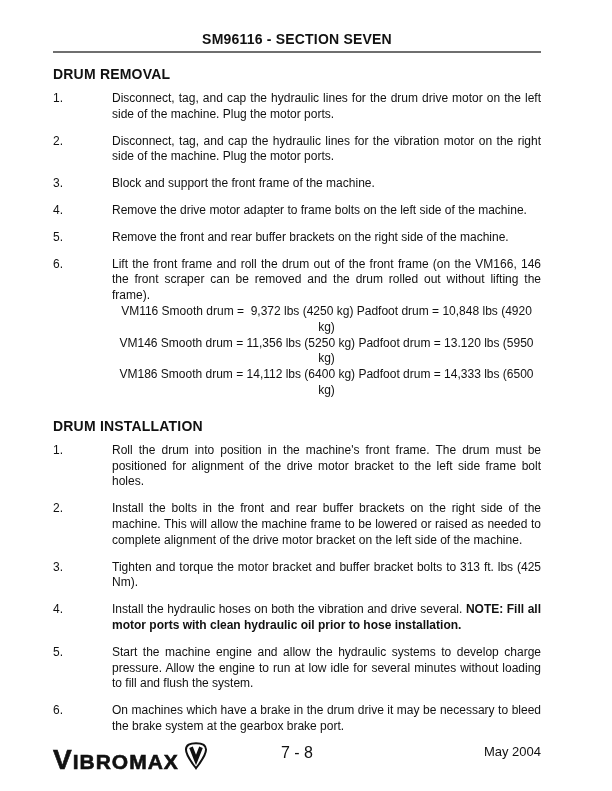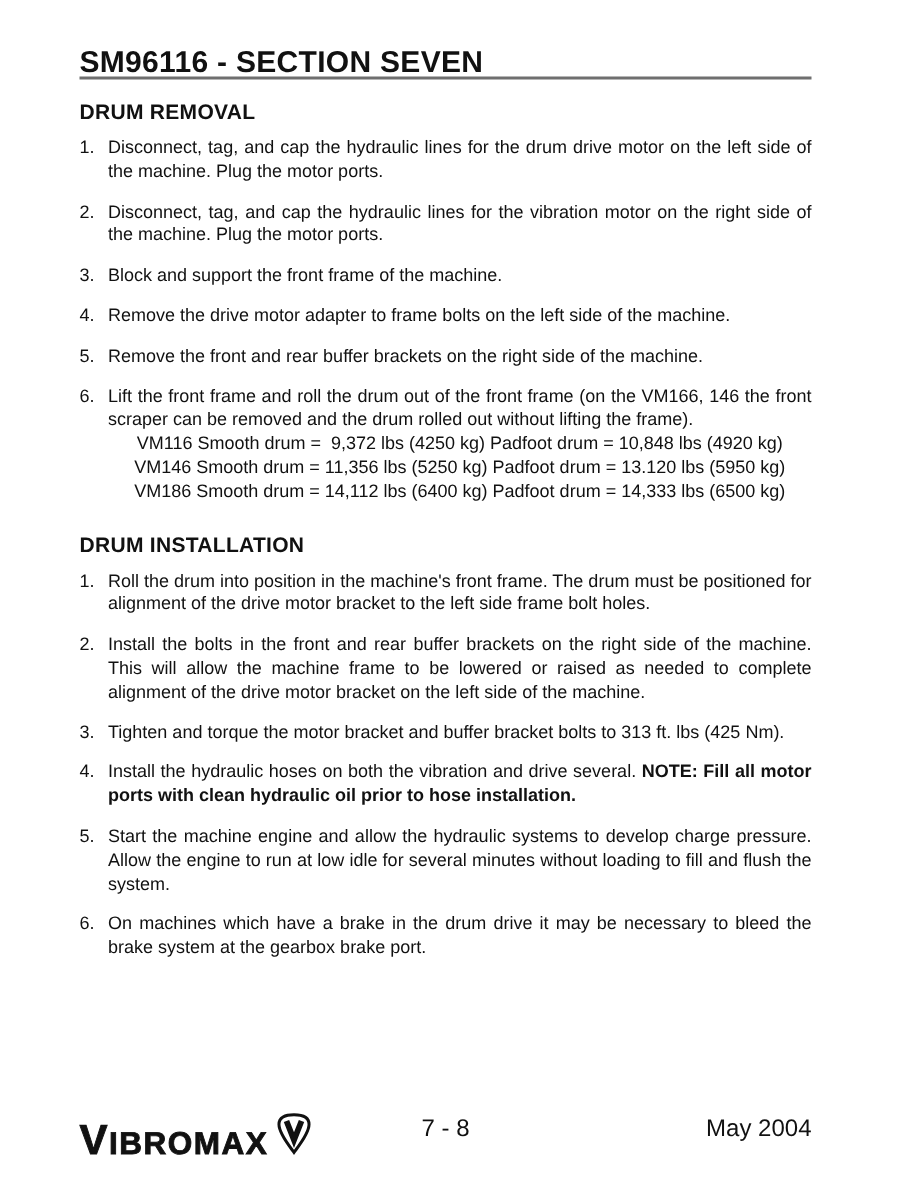--- a/index.html
+++ b/index.html
@@ -19,23 +19,23 @@
     position: absolute;
     inset: 0;
     background: #ffffff;
   }
   .header {
     position: absolute;
     top: 31px;
     left: 53px;
     right: 71px;
     display: flex;
-    justify-content: flex-start;
+    justify-content: center;
     align-items: baseline;
-    font-size: 20px;
+    font-size: 14px;
     font-weight: bold;
     letter-spacing: 0.2px;
     white-space: nowrap;
   }
   .rule {
     position: absolute;
     top: 51px;
     left: 53px;
     right: 71px;
     height: 2px;
@@ -62,20 +62,21 @@
     font-size: 12px;
     line-height: 15.8px;
     margin-bottom: 11px;
   }
   .step .num {
     flex: 0 0 19px;
   }
   .step .txt {
     flex: 1;
     text-align: justify;
+    margin-left: 40px;
   }
   .step .txt .bold {
     font-weight: bold;
   }
   .step .extra {
     text-align: center;
     white-space: pre-wrap;
   }
   .footer {
     position: absolute;
@@ -111,21 +112,21 @@
     left: 0;
     right: 0;
     top: 9px;
     text-align: center;
     font-size: 16px;
   }
   .date {
     position: absolute;
     right: 0;
     top: 9px;
-    font-size: 16px;
+    font-size: 13px;
   }
 </style>
 </head>
 <body style="color: rgb(17, 17, 17); background: rgb(255, 255, 255);">
 
 <div class="page">
 
   <div class="header">
     <span>SM96116 - SECTION SEVEN</span>
   </div>

